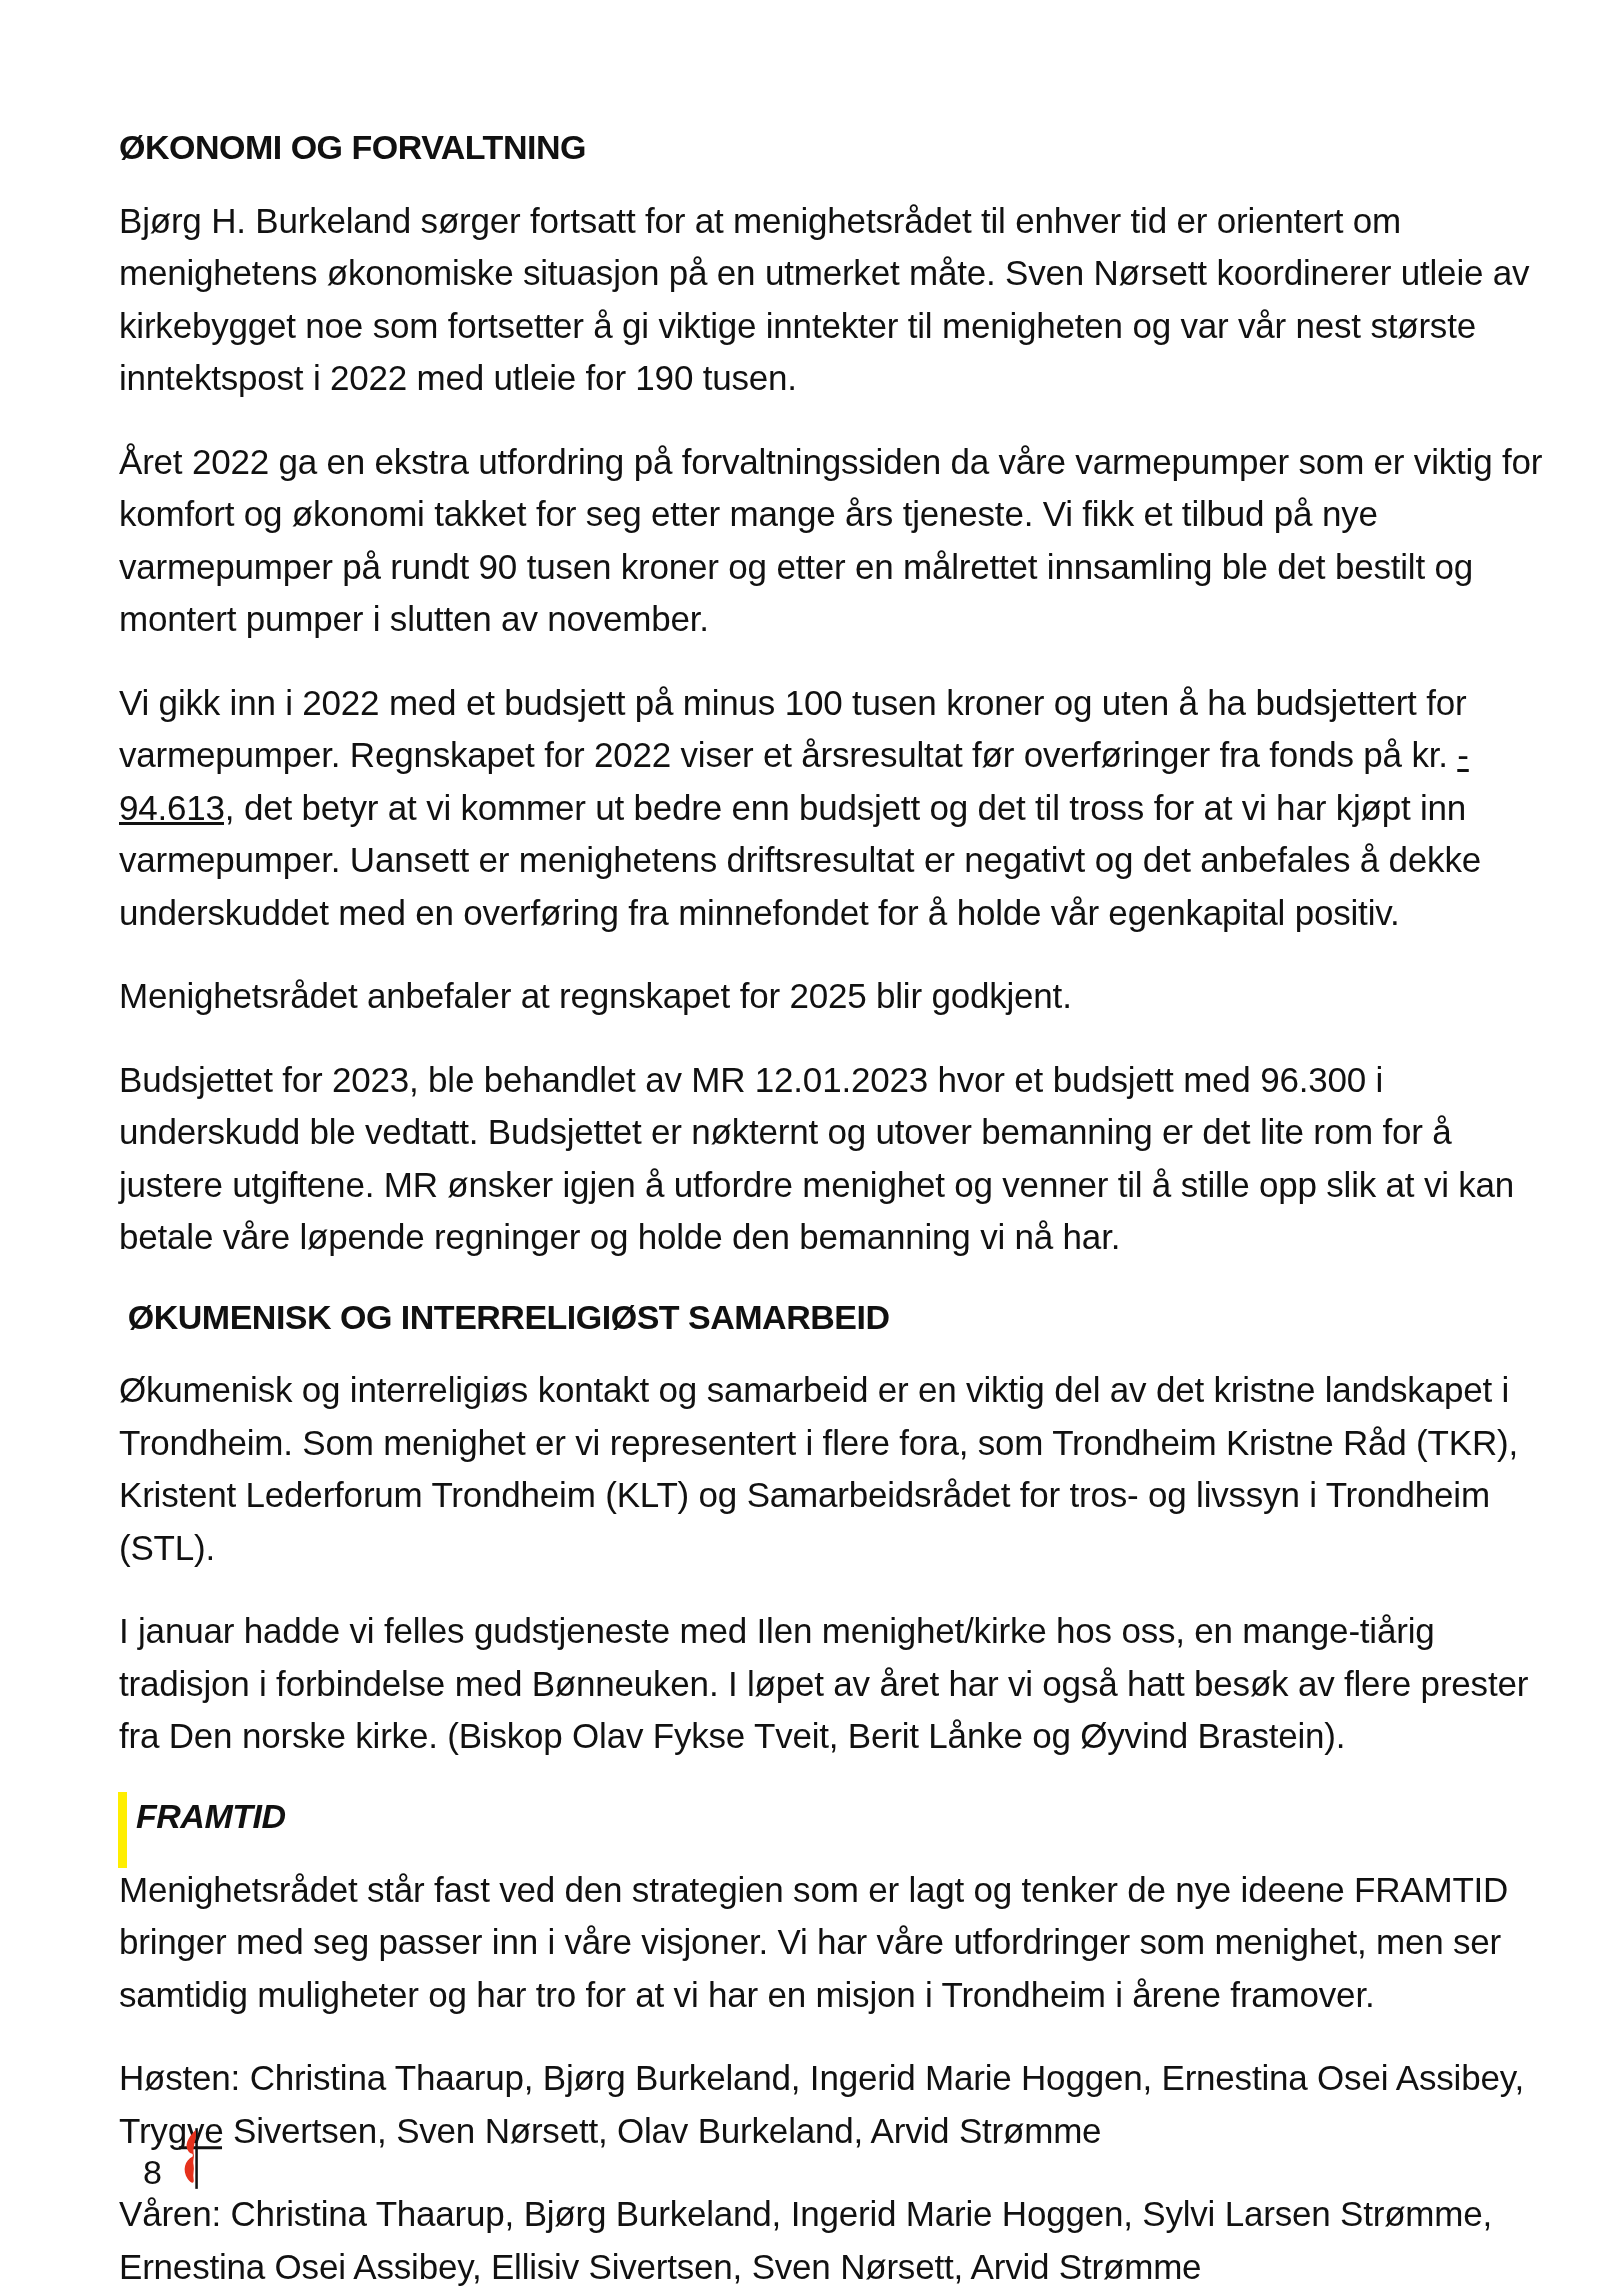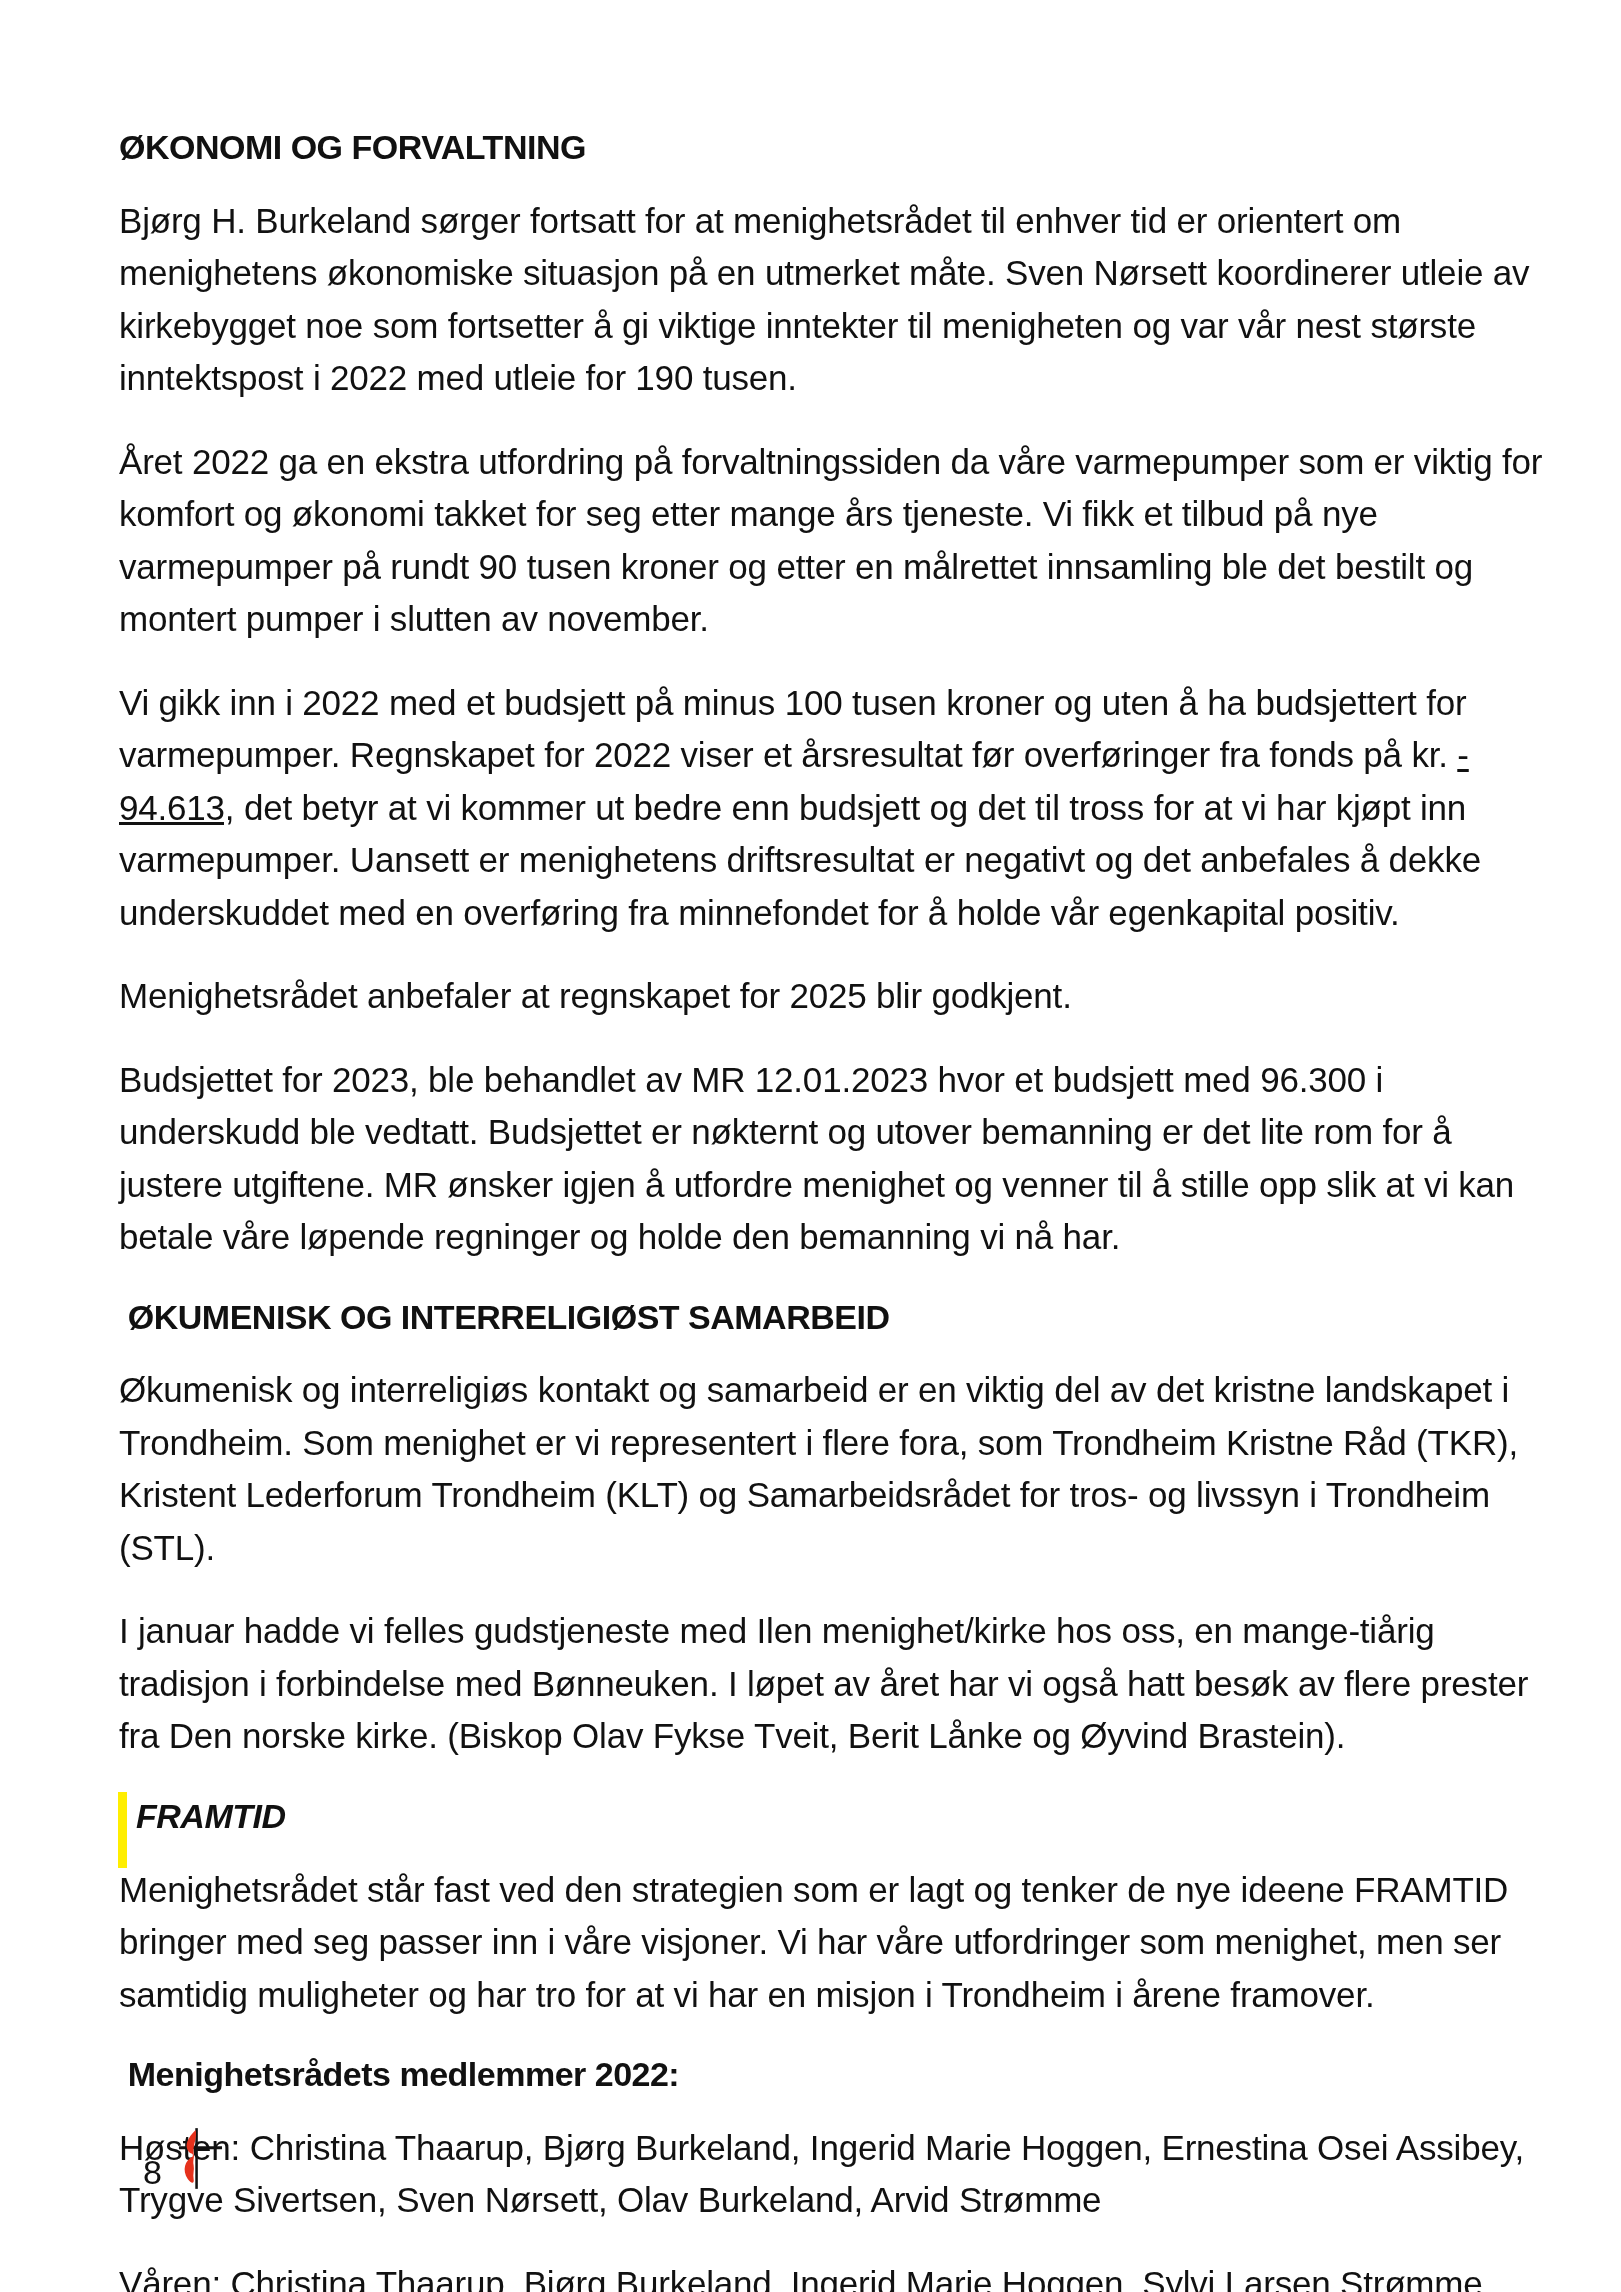--- a/index.html
+++ b/index.html
@@ -84,21 +84,20 @@
     <p>Økumenisk og interreligiøs kontakt og samarbeid er en viktig del av det kristne landskapet i Trondheim. Som menighet er vi representert i flere fora, som Trondheim Kristne Råd (TKR), Kristent Lederforum Trondheim (KLT) og Samarbeidsrådet for tros- og livssyn i Trondheim (STL).</p>
     <p>I januar hadde vi felles gudstjeneste med Ilen menighet/kirke hos oss, en mange-tiårig tradisjon i forbindelse med Bønneuken. I løpet av året har vi også hatt besøk av flere prester fra Den norske kirke. (Biskop Olav Fykse Tveit, Berit Lånke og Øyvind Brastein).</p>
   </section>
 
   <section class="section">
     <h2 class="heading-framtid"><span class="hl-bar"></span><span>FRAMTID</span></h2>
     <p>Menighetsrådet står fast ved den strategien som er lagt og tenker de nye ideene FRAMTID bringer med seg passer inn i våre visjoner. Vi har våre utfordringer som menighet, men ser samtidig muligheter og har tro for at vi har en misjon i Trondheim i årene framover.</p>
   </section>
 
   <section class="section">
-    <h2 class="indent">Menighetsrådets medlemmer 2022:</h2>
     <p>Høsten: Christina Thaarup, Bjørg Burkeland, Ingerid Marie Hoggen, Ernestina Osei Assibey, Trygve Sivertsen, Sven Nørsett, Olav Burkeland, Arvid Strømme</p>
     <p>Våren: Christina Thaarup, Bjørg Burkeland, Ingerid Marie Hoggen, Sylvi Larsen Strømme, Ernestina Osei Assibey, Ellisiv Sivertsen, Sven Nørsett, Arvid Strømme</p>
   </section>
 
 </div>
 
 <div class="footer">
   <span class="page-number">8</span>
   <svg class="logo" viewBox="0 0 48 64" xmlns="http://www.w3.org/2000/svg">
     <line x1="21" y1="1" x2="21" y2="63" stroke="#111111" stroke-width="2.6"></line>

